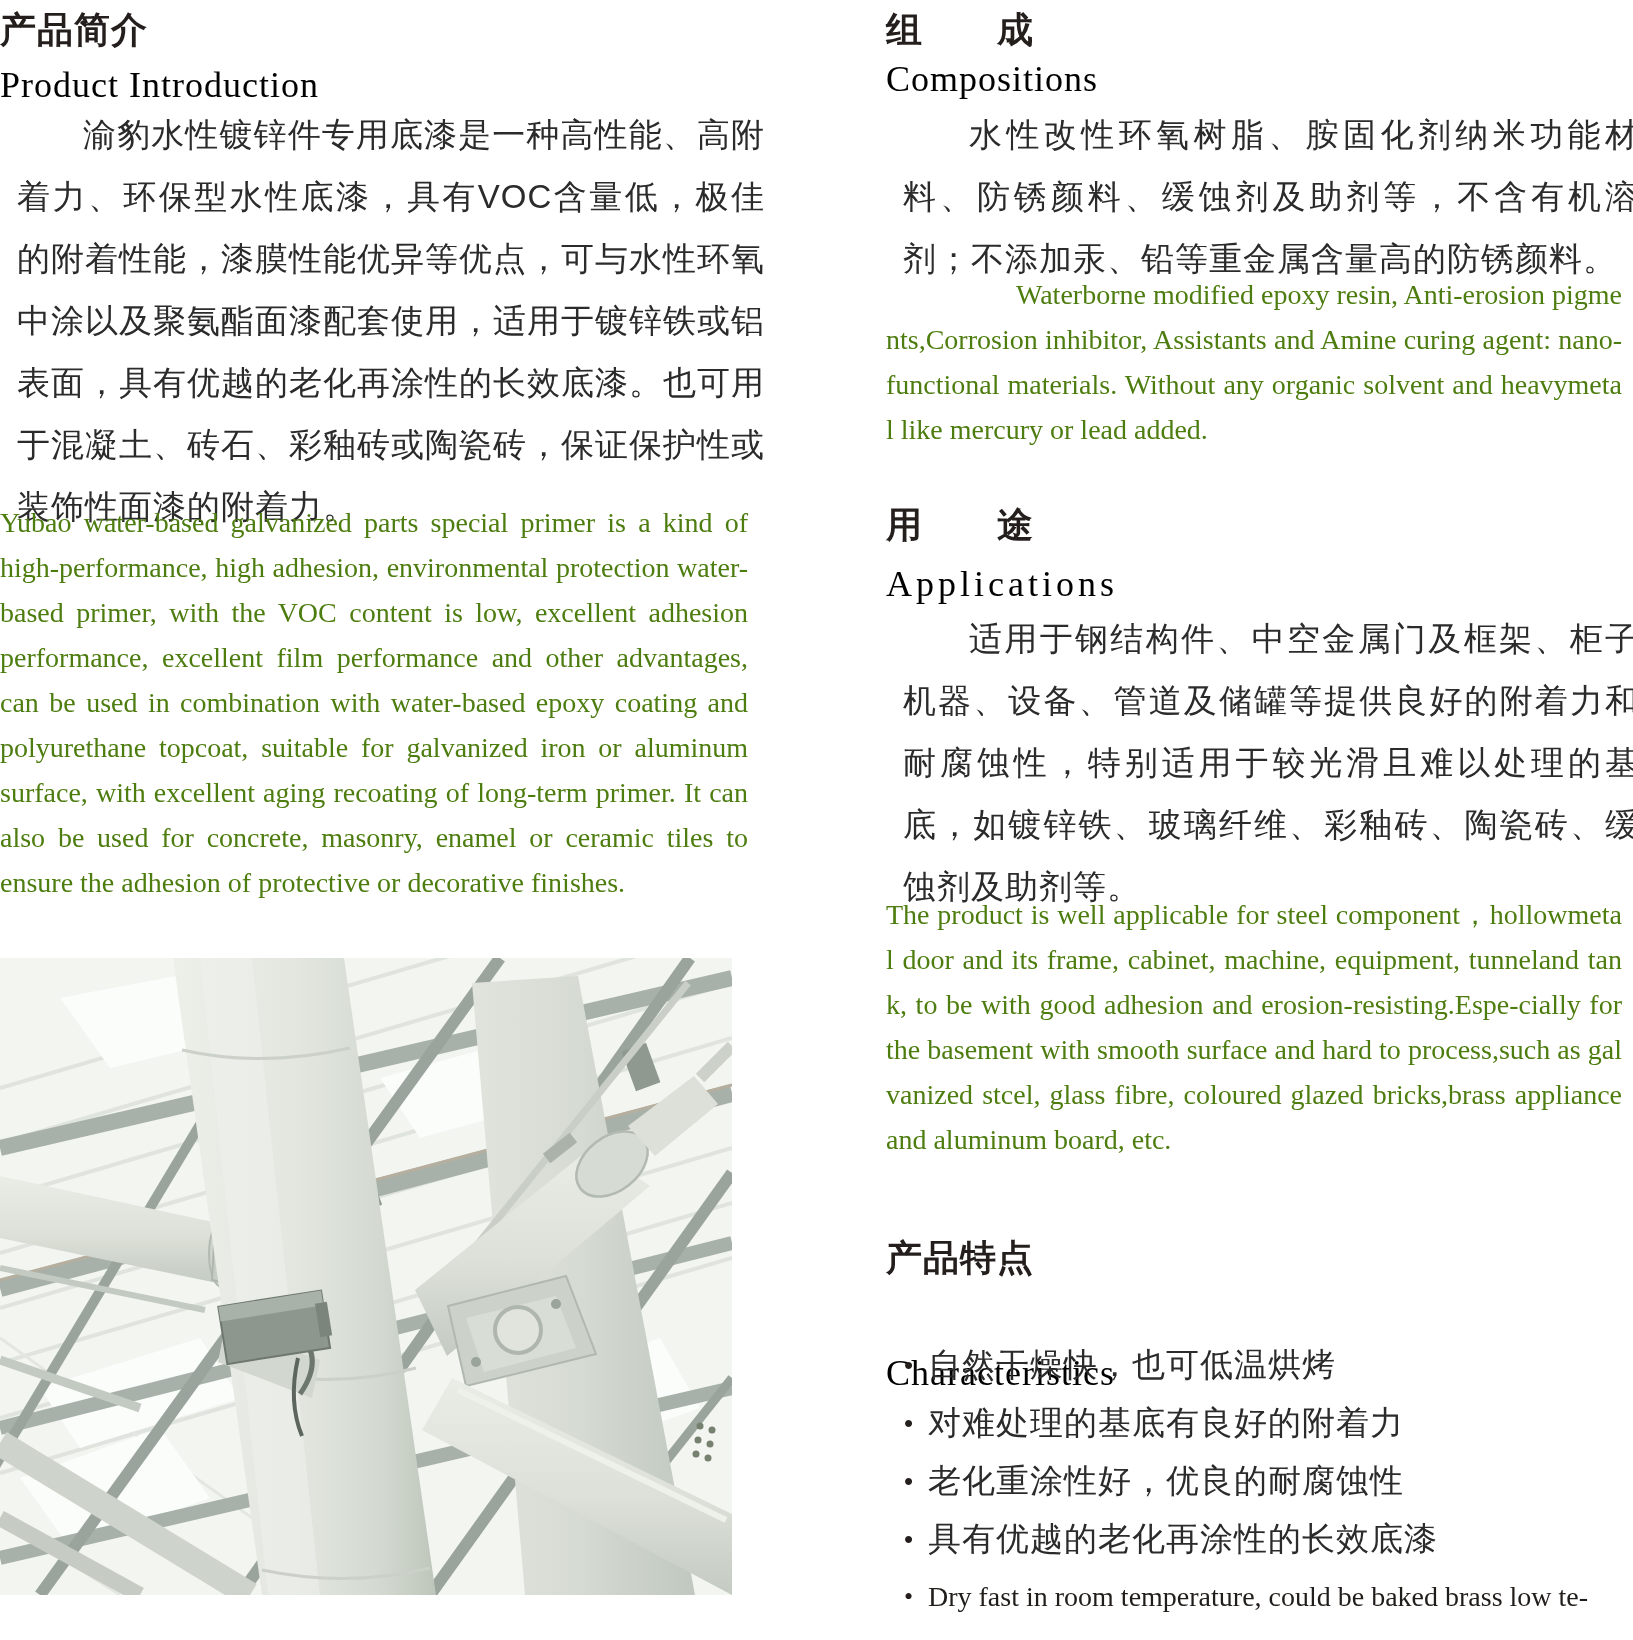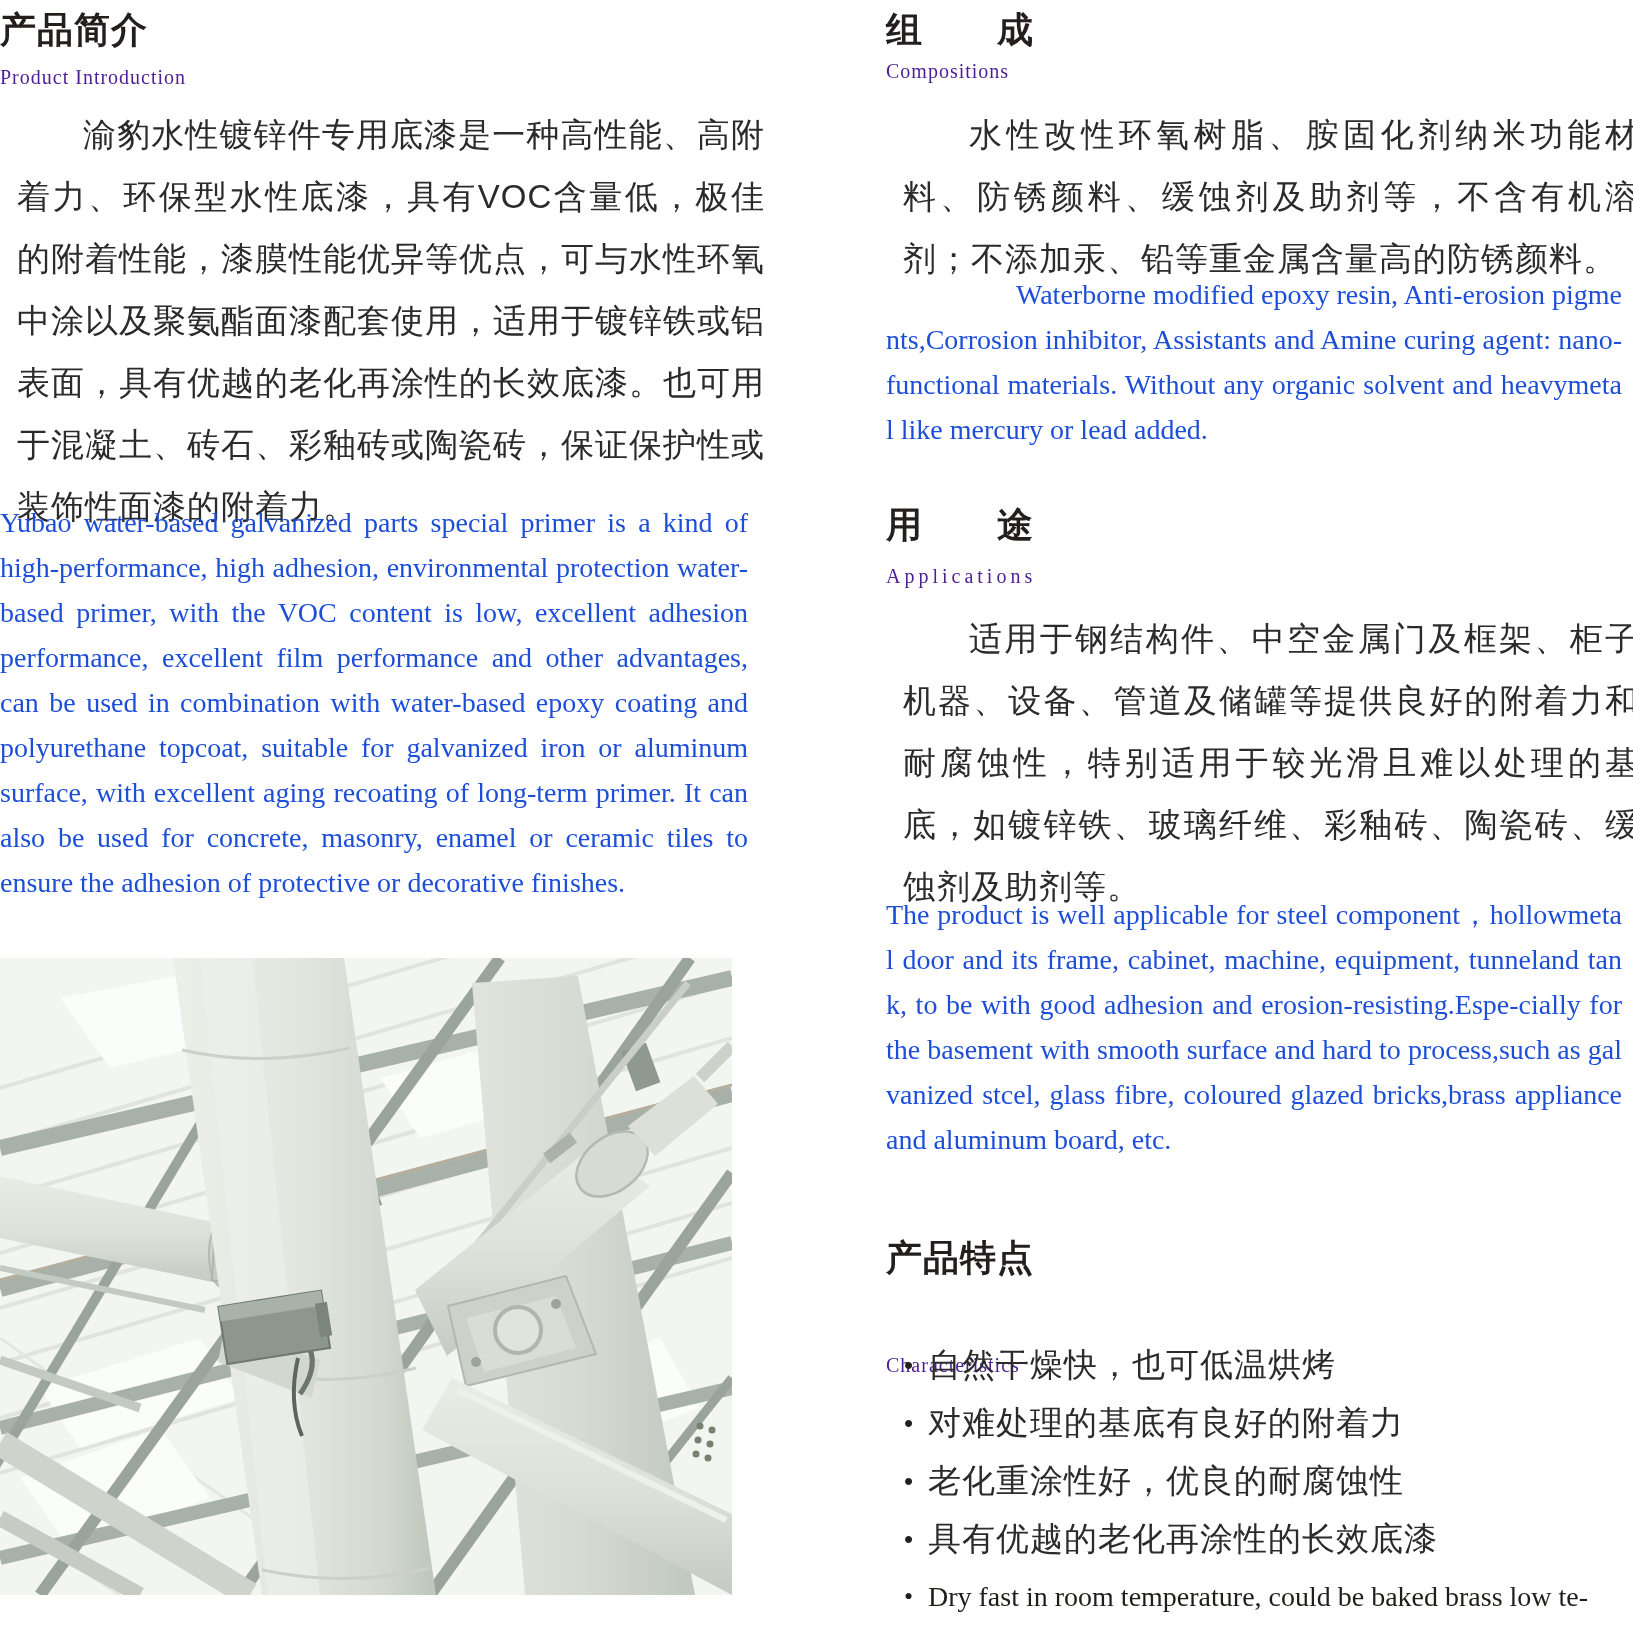--- a/index.html
+++ b/index.html
@@ -10,32 +10,32 @@
   }
   .abs{position:absolute;}
   
   .h-zh{
     font-family:"Liberation Sans",sans-serif;
     font-weight:bold;font-size:36px;letter-spacing:1px;
     color:#241f1c;line-height:1.1;white-space:pre;
   }
   .h-en{
     font-family:"Liberation Serif",serif;
-    font-size:20px;letter-spacing:1px;color:#4c1d95;line-height:1.1;
+    font-size:36px;letter-spacing:1px;color:#000000;line-height:1.1;
   }
   .h-en.sp{letter-spacing:4px;}
   
   .p-zh{
     font-family:"Liberation Sans",sans-serif;
     font-size:33px;line-height:62px;letter-spacing:1px;
     color:#2b2b2b;text-align:justify;text-indent:2em;padding-left:17px;
   }
   .p-en{
     font-family:"Liberation Serif",serif;
-    font-size:28px;line-height:45px;color:#1d4ed8;text-align:justify;
+    font-size:28px;line-height:45px;color:#4d7c0f;text-align:justify;
   }
   .p-en.breakall{word-break:break-all;}
   .p-en.ind{text-indent:130px;}
   
   #col-left{left:0;top:0;width:748px;}
   #col-right{left:886px;top:0;width:736px;}
   .colblock{position:absolute;width:100%;}
   
   ul.feats{list-style:none;margin:0;padding:0;}
   ul.feats li{

